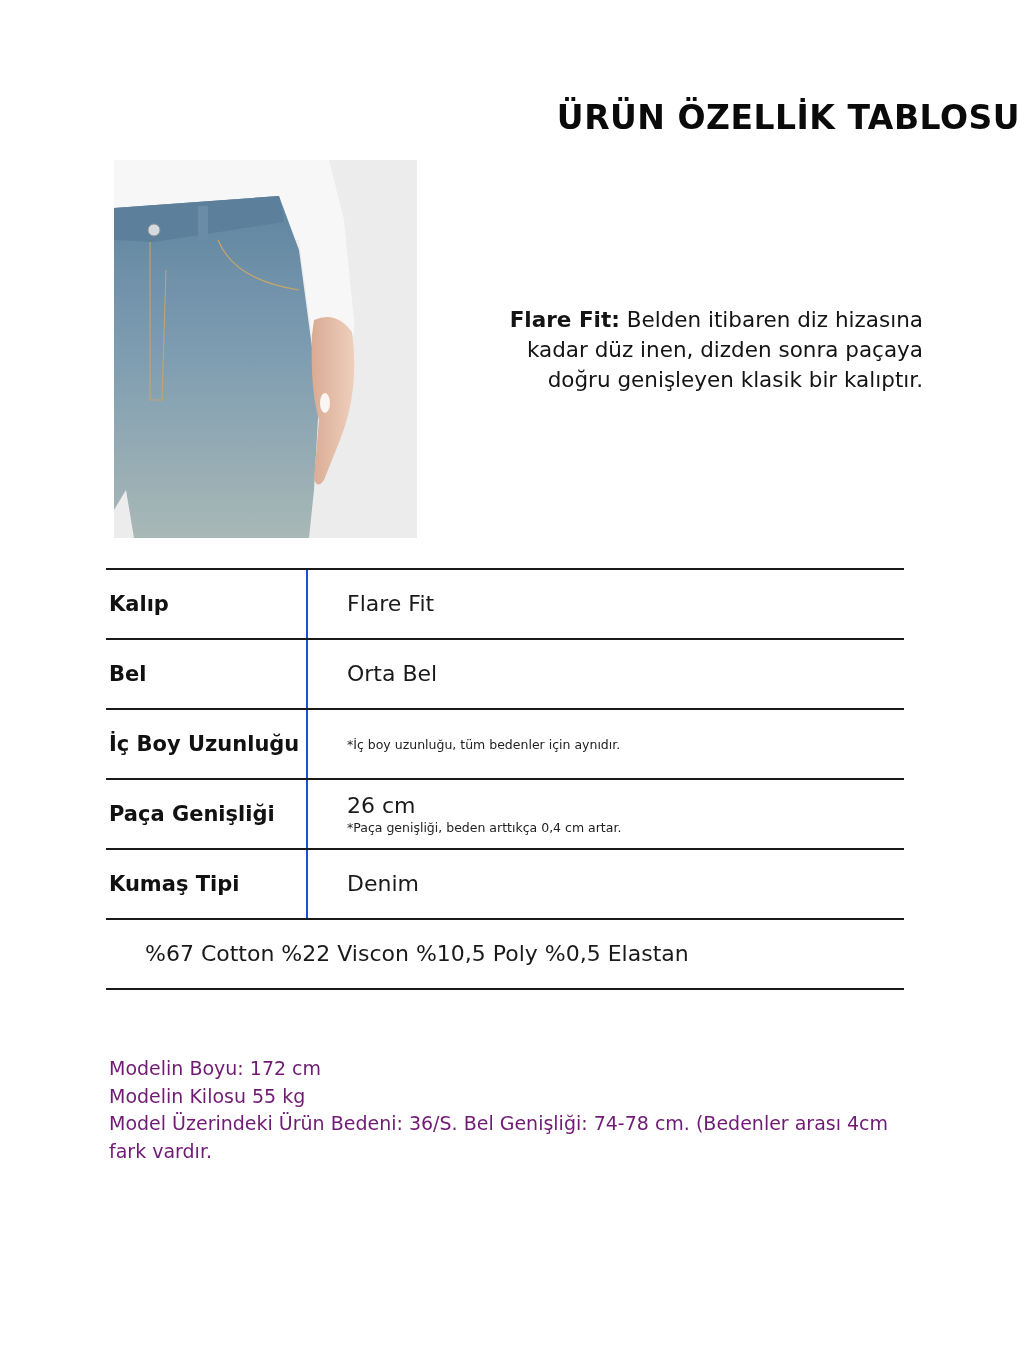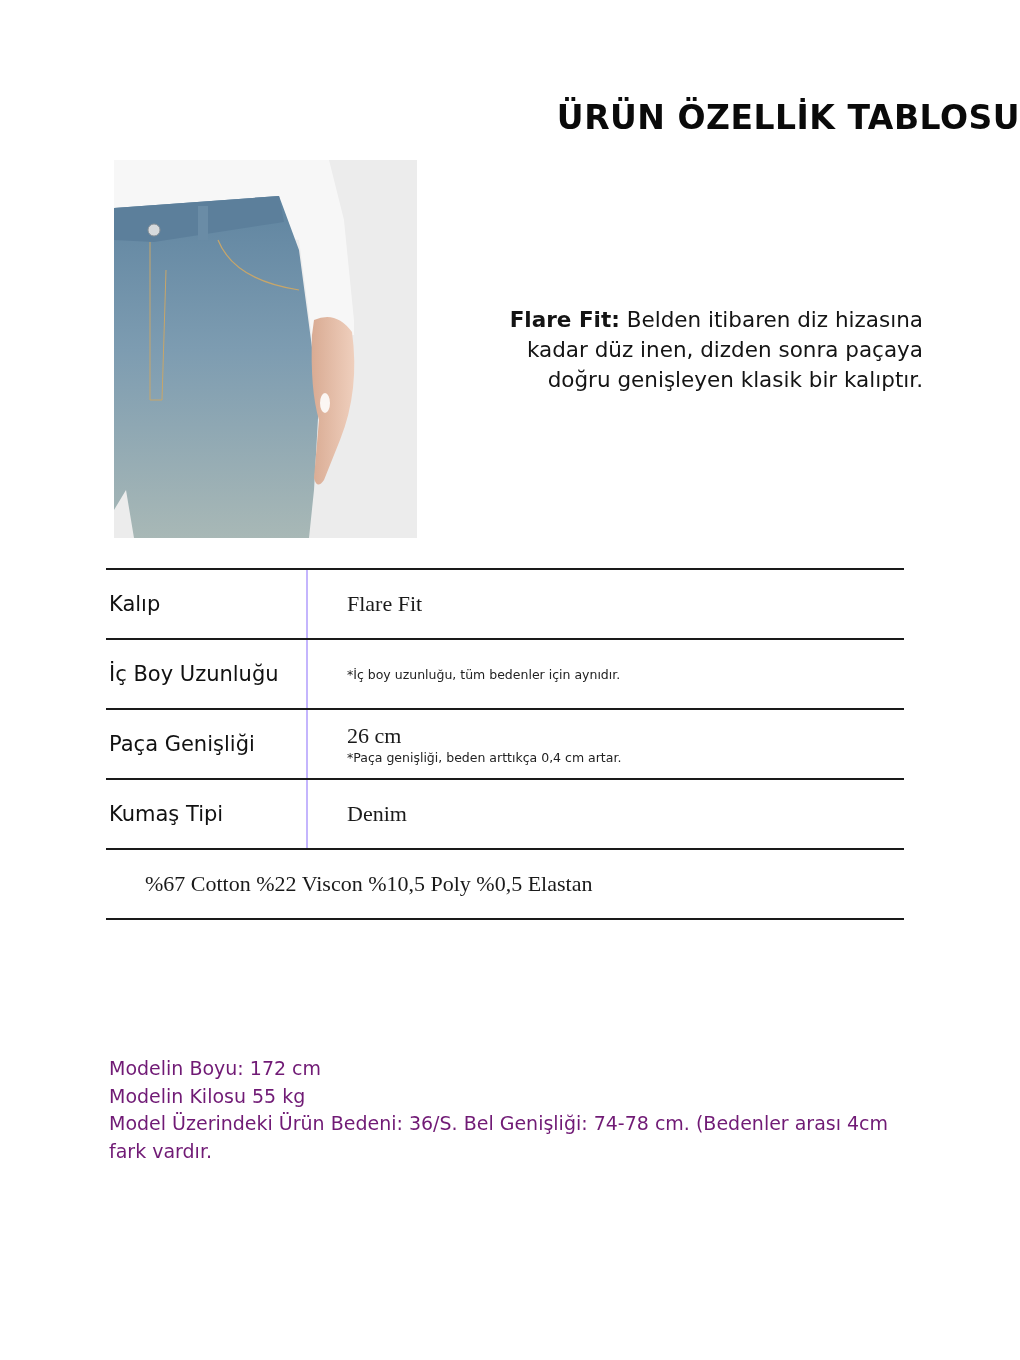--- a/index.html
+++ b/index.html
@@ -25,30 +25,30 @@
 
     .spec-table {
       position: absolute; left: 106px; top: 568px; width: 798px;
       border-top: 2px solid #1a1a1a;
     }
     .row {
       position: relative; height: 70px; border-bottom: 2px solid #1a1a1a;
       display: flex;
     }
     .row .label {
-      width: 202px; border-right: 2px solid #c4b5fd;
+      width: 202px; border-right: 2px solid #1d4ed8;
       display: flex; align-items: center; padding-left: 3px;
-      font-size: 21px; font-weight: normal; color: #111;
+      font-size: 21px; font-weight: bold; color: #111;
     }
     .row .value {
       flex: 1; display: flex; flex-direction: column; justify-content: center;
       padding-left: 39px; font-size: 22px; color: #1a1a1a;
     }
     .row .note { font-size: 12.5px; color: #222; margin-top: 1px; }
-    .row .main { line-height: 26px; font-family: Liberation Serif, serif; }
+    .row .main { line-height: 26px; }
 
     .model-info {
       position: absolute; left: 109px; top: 1055px; width: 800px;
       font-size: 19px; line-height: 27.5px; color: #701a75;
     }
   </style>
 </head>
 <body>
 
 <h1 class="title">ÜRÜN ÖZELLİK TABLOSU</h1>
@@ -90,20 +90,26 @@
 <p class="desc"><b>Flare Fit:</b><span> Belden itibaren diz hizasına kadar düz inen, dizden sonra paçaya doğru genişleyen klasik bir kalıptır.</span></p>
 
 <div class="spec-table">
   <div class="row">
     <div class="label">Kalıp</div>
     <div class="value">
       <span class="main">Flare Fit</span>
     </div>
   </div>
   <div class="row">
+    <div class="label">Bel</div>
+    <div class="value">
+      <span class="main">Orta Bel</span>
+    </div>
+  </div>
+  <div class="row">
     <div class="label">İç Boy Uzunluğu</div>
     <div class="value">
       <span class="note">*İç boy uzunluğu, tüm bedenler için aynıdır.</span>
     </div>
   </div>
   <div class="row">
     <div class="label">Paça Genişliği</div>
     <div class="value">
       <span class="main">26 cm</span>
       <span class="note">*Paça genişliği, beden arttıkça 0,4 cm artar.</span>

